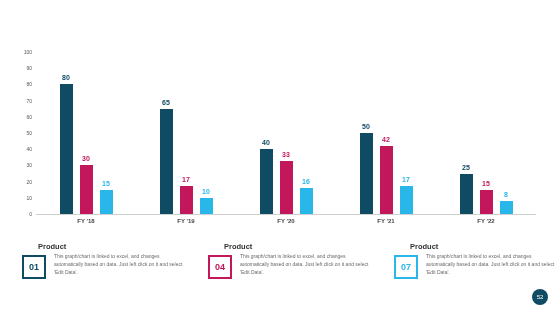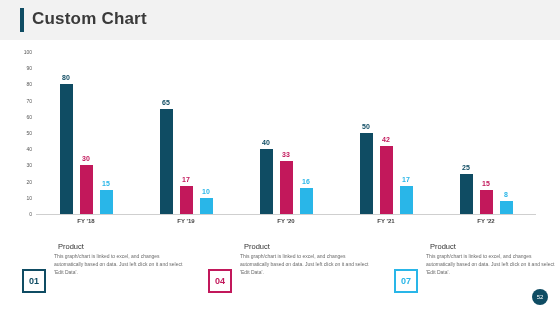--- a/index.html
+++ b/index.html
@@ -58,52 +58,48 @@
     width:88px; text-align:center; font-size:6px; color:#444; font-weight:bold;
   }
 
   
   .notes { position:absolute; left:0; top:242px; width:560px; height:50px; }
   .note { position:absolute; top:0; width:168px; height:44px; }
   .note1 { left:22px; }
   .note2 { left:208px; }
   .note3 { left:394px; }
   .note-badge {
-    position:absolute; left:0; top:27px; width:24px; height:24px;
+    position:absolute; left:0; top:13px; width:24px; height:24px;
     border:2px solid #0f4c63; display:flex; align-items:center; justify-content:center;
     font-size:9px; font-weight:bold; color:#0f4c63; box-sizing:border-box;
   }
   .badge-teal { border-color:#0f4c63; color:#0f4c63; }
   .badge-crimson { border-color:#c2185b; color:#c2185b; }
   .badge-cyan { border-color:#29b6e8; color:#29b6e8; }
   .note-title {
-    position:absolute; left:36px; top:0; font-size:7.5px; font-weight:normal; color:#333;
+    position:absolute; left:16px; top:0; font-size:7.5px; font-weight:bold; color:#333;
   }
   .note-body {
     position:absolute; left:32px; top:11px; width:132px;
     font-size:5px; line-height:1.55; color:#6b6b6b;
   }
 
   
   .footer-num {
     position:absolute; right:12px; bottom:10px;
     width:16px; height:16px; border-radius:50%;
     background:#0f4c63; color:#fff; font-size:6px;
     display:flex; align-items:center; justify-content:center;
   }
 </style>
 </head>
 <body>
 
 <div class="slide">
 
-  <div class="title-bar">
-    <div class="title-accent"></div>
-    <div class="title-text">Custom Chart</div>
-  </div>
 
   <div class="chart-wrap">
     <div class="y-axis-labels" id="y-axis">
         <div class="y-tick" style="top: 170px;">0</div>
         <div class="y-tick" style="top: 153.8px;">10</div>
         <div class="y-tick" style="top: 137.6px;">20</div>
         <div class="y-tick" style="top: 121.4px;">30</div>
         <div class="y-tick" style="top: 105.2px;">40</div>
         <div class="y-tick" style="top: 89px;">50</div>
         <div class="y-tick" style="top: 72.8px;">60</div>

